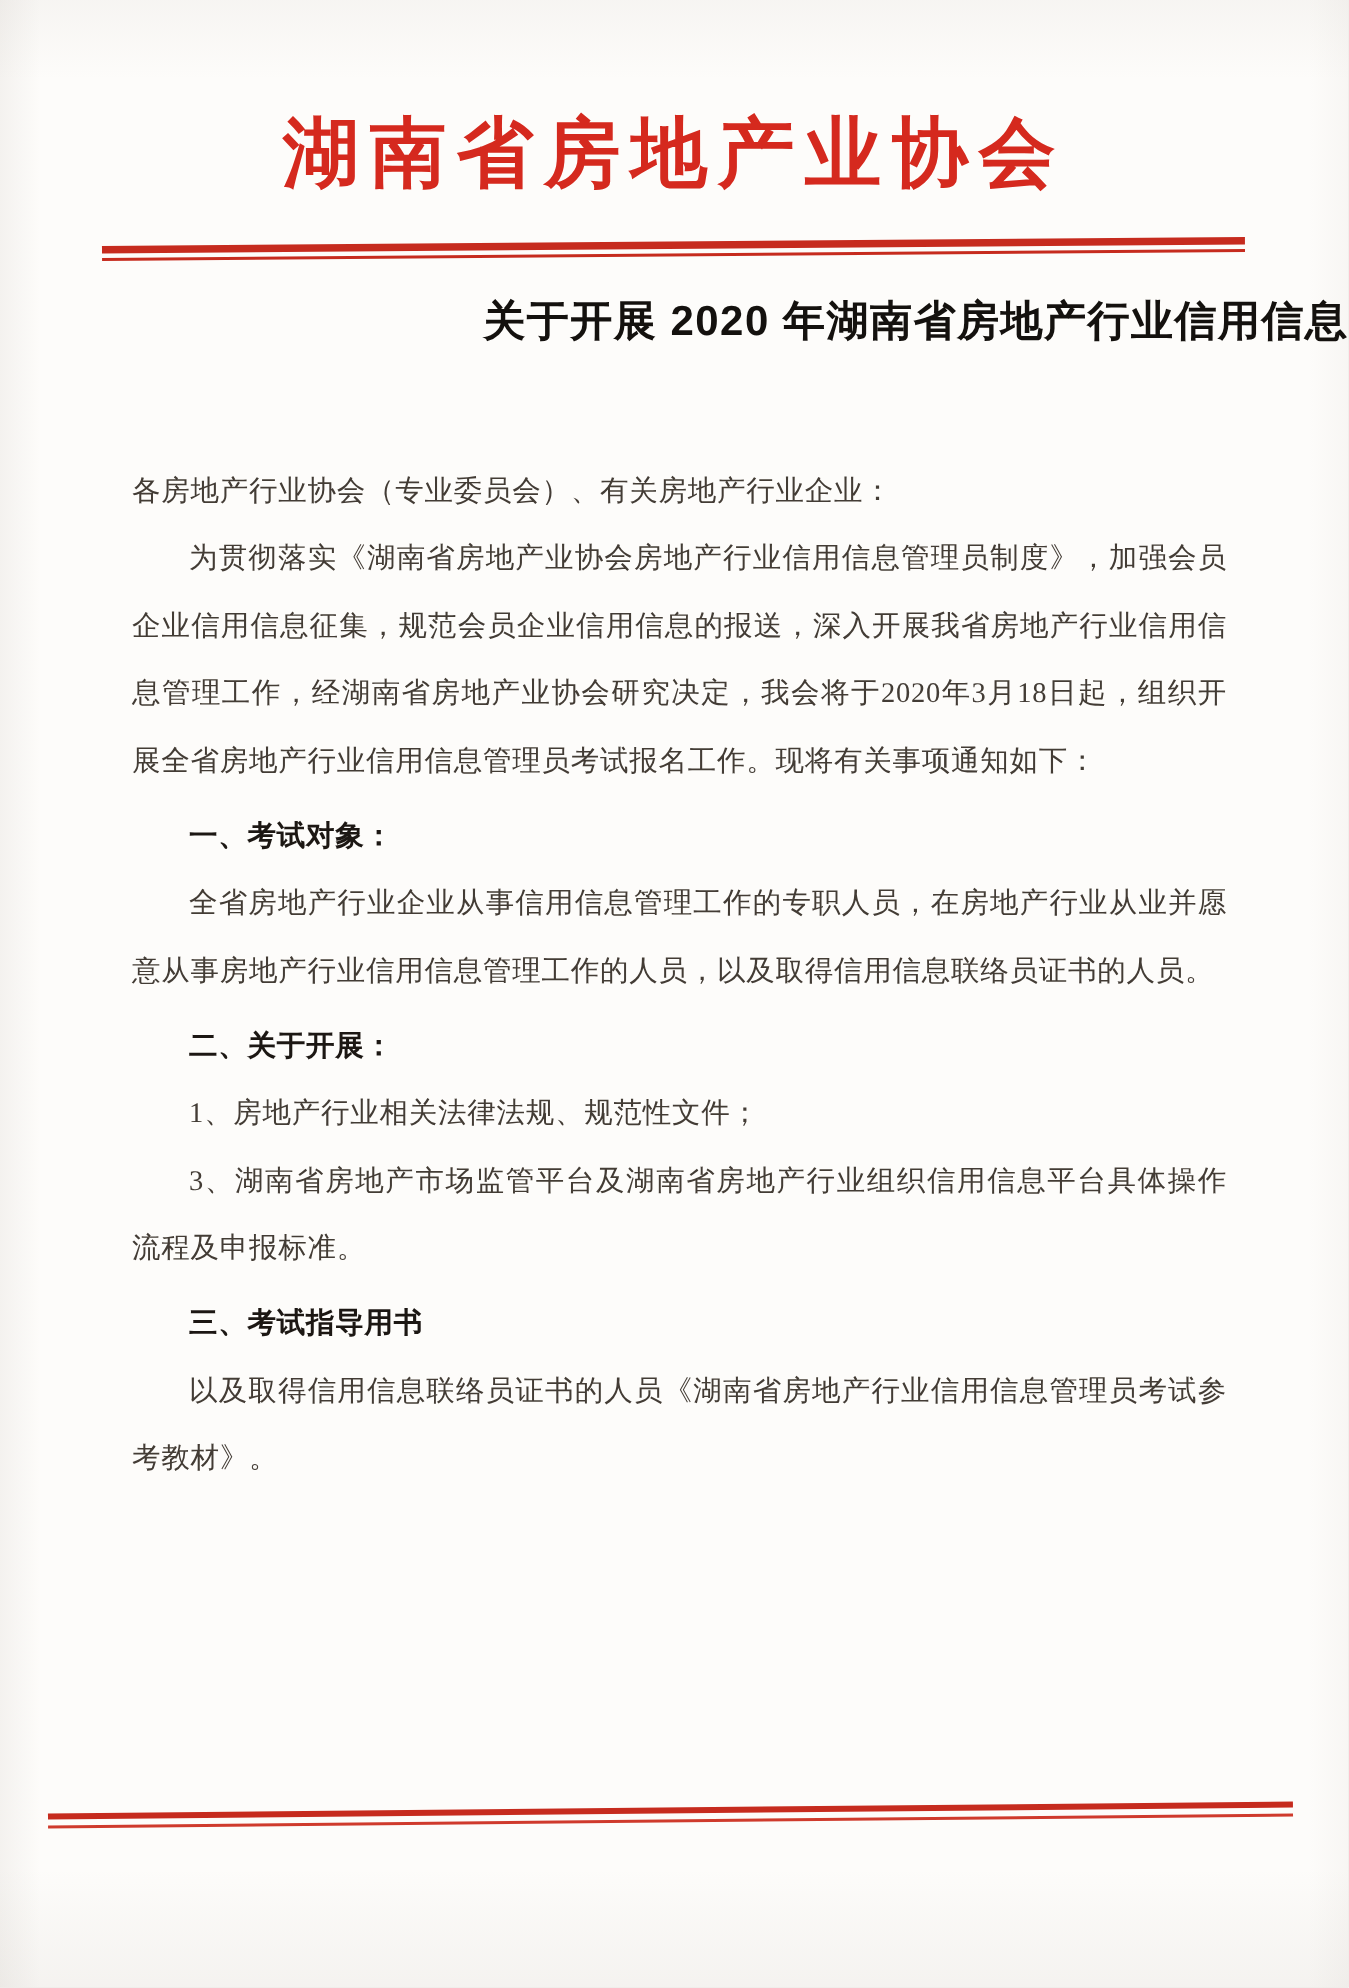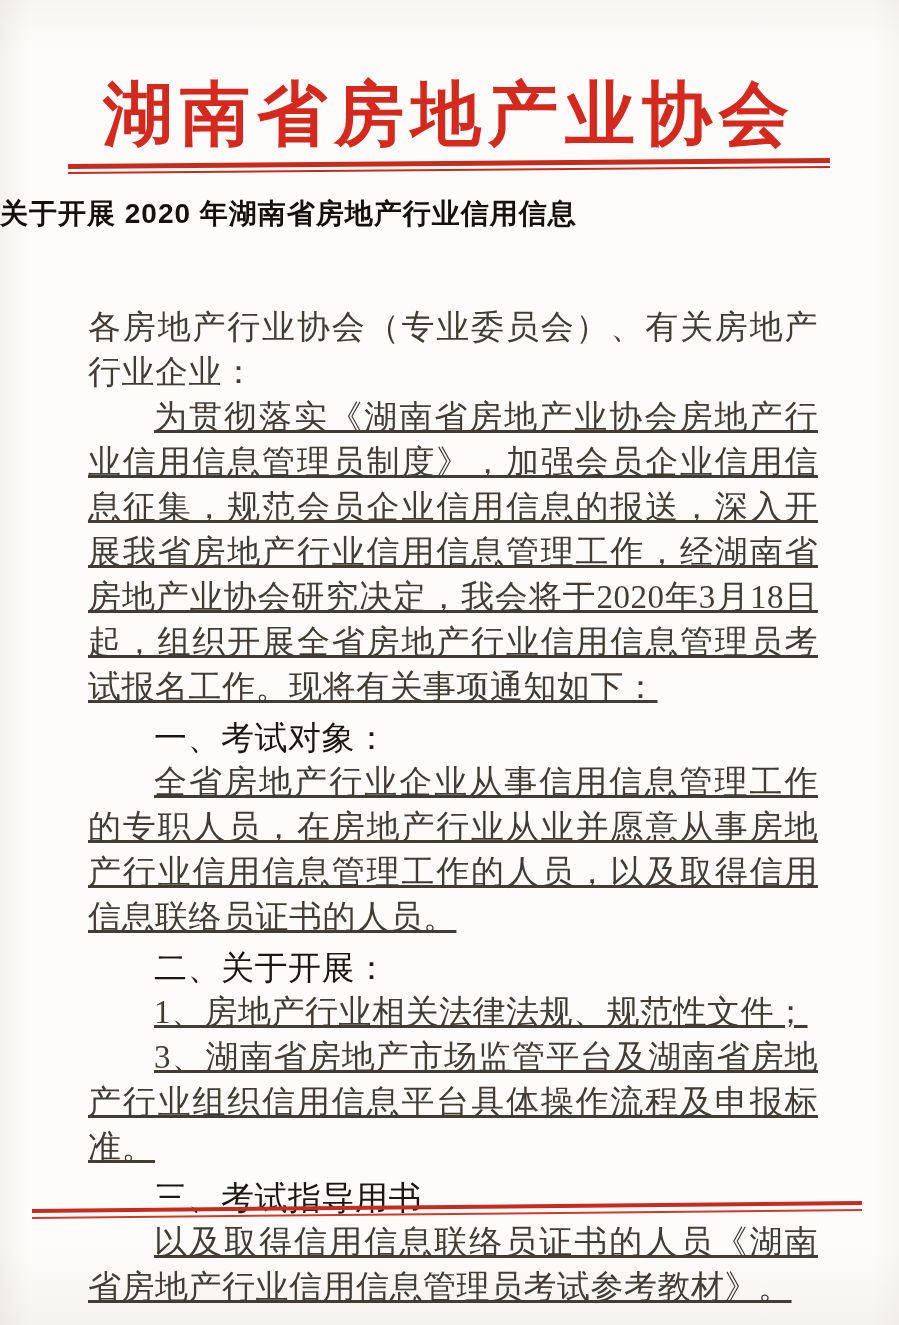--- a/index.html
+++ b/index.html
@@ -15,66 +15,66 @@
       #fdfcfa;
   }
   .letterhead {
     position: absolute;
     top: 68px;
     left: 0;
     width: 100%;
     text-align: center;
     font-family: "Liberation Serif", "DejaVu Serif", serif;
     font-weight: bold;
-    font-size: 70px;
+    font-size: 51px;
     letter-spacing: 7px;
     color: #d5291e;
     white-space: nowrap;
   }
   .head-rule {
     position: absolute;
     top: 161px;
     left: 68px;
     width: 762px;
     transform: rotate(-0.45deg);
   }
   .head-rule .thick { height: 5px; background: #c62b1e; }
   .head-rule .gap   { height: 3px; }
   .head-rule .thin  { height: 2px; background: #c62b1e; }
   .doc-title {
     position: absolute;
     top: 191px;
     left: 0;
     width: 100%;
-    text-align: left;
+    text-align: right;
     font-family: "Liberation Sans", "DejaVu Sans", sans-serif;
     font-weight: bold;
     font-size: 28px;
     line-height: 46px;
     letter-spacing: 1px;
     color: #14110e;
   }
   .doc-body {
     position: absolute;
     top: 305px;
     left: 88px;
     width: 730px;
     font-family: "Liberation Serif", "DejaVu Serif", serif;
-    font-size: 33px;
+    font-size: 19px;
     line-height: 45px;
     letter-spacing: 0.5px;
     color: #433c35;
     text-align: justify;
   }
   .doc-body p { margin: 0; }
-  .doc-body p.indent { text-indent: 2em; text-decoration: underline; }
+  .doc-body p.indent { text-indent: 2em; }
   .doc-body p.heading {
     text-indent: 2em;
     font-family: "Liberation Sans", "DejaVu Sans", sans-serif;
-    font-weight: normal;
+    font-weight: bold;
     color: #1c1713;
     margin-top: 5px;
   }
   .foot-rule {
     position: absolute;
     top: 1205px;
     left: 32px;
     width: 830px;
     transform: rotate(-0.55deg);
   }

